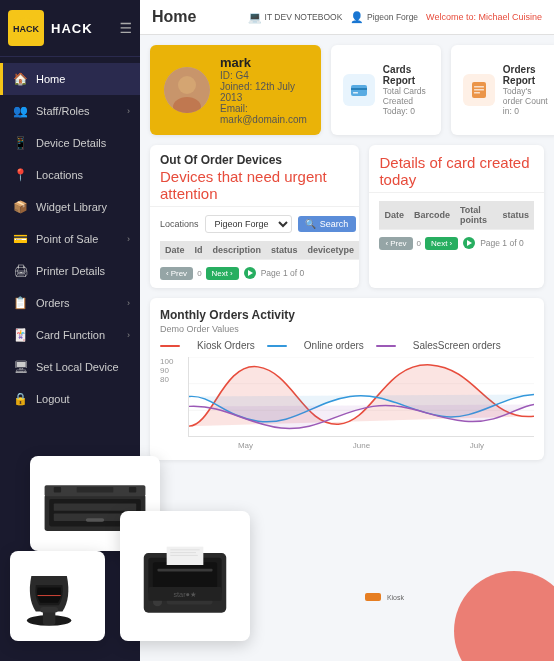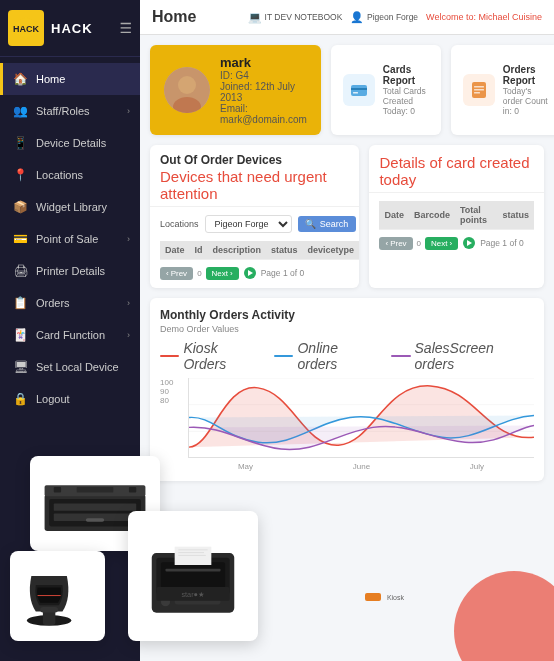--- a/index.html
+++ b/index.html
@@ -385,24 +385,23 @@
 
     .chart-legend {
       display: flex;
       gap: 12px;
       margin-bottom: 6px;
     }
 
     .legend-item {
       display: flex;
       align-items: center;
-      gap: 4px;
-      font-size: 14px;
+      gap: 17px;
+      font-size: 10px;
       color: #555;
-      font-style: italic;
     }
 
     .legend-dot {
       width: 20px;
       height: 2px;
       border-radius: 1px;
     }
 
     .chart-area {
       height: 80px;
@@ -453,21 +452,21 @@
       width: 130px;
       height: 95px;
       bottom: 110px;
       left: 30px;
     }
 
     .device-card-2 {
       width: 130px;
       height: 130px;
       bottom: 20px;
-      left: 128px;
+      left: 120px;
     }
 
     .device-card-3 {
       width: 95px;
       height: 90px;
       bottom: 20px;
       left: 10px;
     }
 
     

